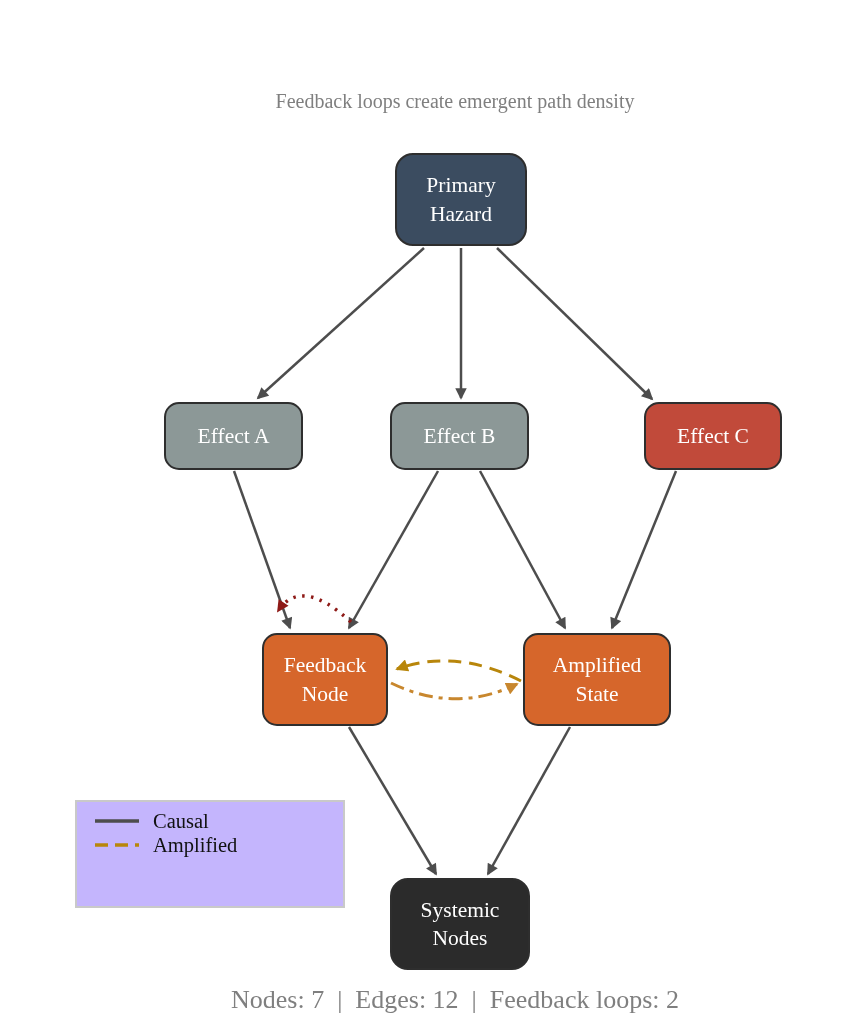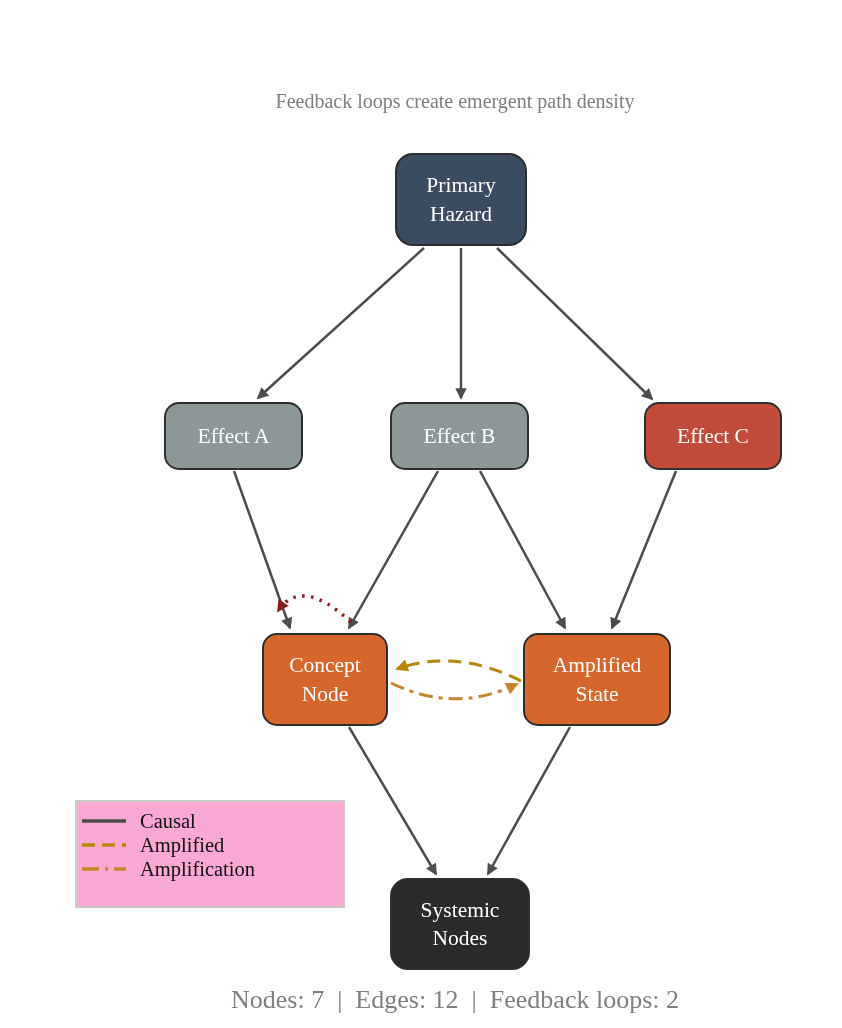--- a/index.html
+++ b/index.html
@@ -20,22 +20,22 @@
     position:absolute;display:flex;align-items:center;justify-content:center;
     text-align:center;color:#ffffff;border:2px solid #2e2e2e;border-radius:15px;
     font-size:21.5px;line-height:1.32;white-space:pre-line;box-sizing:border-box;
   }
   .node-primary{background:var(--node-primary,#3b4c60);border-radius:18px;}
   .node-effect{background:var(--node-effect,#8c9897);}
   .node-effect-c{background:var(--node-effect-c,#c14a3a);}
   .node-cascade{background:var(--node-cascade,#d6662b);}
   .node-loss{background:var(--node-loss,#2b2b2b);border-radius:18px;}
   .legend{
-    position:absolute;left:75px;top:800px;width:270px;height:108px;background:#f9a8d4;
-    border:2px solid #c9c9c9;box-sizing:border-box;padding:7px 0 0 4px;
+    position:absolute;left:75px;top:800px;width:270px;height:108px;background:#c4b5fd;
+    border:2px solid #c9c9c9;box-sizing:border-box;padding:7px 0 0 17px;
   }
   .legend-row{display:flex;align-items:center;height:24px;}
   .legend-swatch{width:46px;height:10px;margin-right:13px;flex:none;}
   .legend-label{font-size:20.5px;color:#111111;white-space:nowrap;}
   .ls-causal{fill:none;stroke:var(--causal,#4d4d4d);stroke-width:3.6;}
   .ls-feedback{fill:none;stroke:var(--feedback,#b8860b);stroke-width:3.6;stroke-dasharray:13 7;}
   .ls-amplification{fill:none;stroke:var(--amplification,#c8872e);stroke-width:3.6;stroke-dasharray:17 6 3 6;}
   .ls-self{fill:none;stroke:var(--self-reinforcing,#8e1a17);stroke-width:3.6;stroke-dasharray:3 6;}
 </style>
 </head>
@@ -73,43 +73,37 @@
     <path class="edge-feedback" marker-end="url(#arr-feedback)" d="M 521 681 Q 456 648 397 669"></path>
     <path class="edge-amplification" marker-end="url(#arr-amplification)" d="M 391 683 Q 455 714 517 684"></path>
     <path class="edge-self" marker-end="url(#arr-self)" d="M 351 622 Q 301 576 278 611"></path>
   </svg>
 
   <div class="node node-primary" style="left:395px;top:153px;width:132px;height:93px;">Primary
 Hazard</div>
   <div class="node node-effect" style="left:164px;top:402px;width:139px;height:68px;">Effect A</div>
   <div class="node node-effect" style="left:390px;top:402px;width:139px;height:68px;">Effect B</div>
   <div class="node node-effect-c" style="left:619px;top:402px;width:138px;height:68px;margin-left:25px;">Effect C</div>
-  <div class="node node-cascade" style="left:262px;top:633px;width:126px;height:93px;">Concept
+  <div class="node node-cascade" style="left:262px;top:633px;width:126px;height:93px;">Feedback
 Node</div>
   <div class="node node-cascade" style="left:523px;top:633px;width:148px;height:93px;">Amplified
 State</div>
   <div class="node node-loss" style="left:390px;top:878px;width:140px;height:92px;">Systemic
 Nodes</div>
 
   <div class="legend">
     <div class="legend-row">
       <svg class="legend-swatch" viewBox="0 0 46 10">
           <line x1="1" y1="5" x2="45" y2="5" class="ls-causal"></line>
         </svg>
       <span class="legend-label">Causal</span>
     </div>
     <div class="legend-row">
       <svg class="legend-swatch" viewBox="0 0 46 10">
           <line x1="1" y1="5" x2="45" y2="5" class="ls-feedback"></line>
         </svg>
       <span class="legend-label">Amplified</span>
     </div>
-    <div class="legend-row">
-      <svg class="legend-swatch" viewBox="0 0 46 10">
-          <line x1="1" y1="5" x2="45" y2="5" class="ls-amplification"></line>
-        </svg>
-      <span class="legend-label">Amplification</span>
-    </div>
   </div>
 
   <div class="centered-text footer">Nodes: 7  |  Edges: 12  |  Feedback loops: 2</div>
 
 </div>
 
 </body></html>

